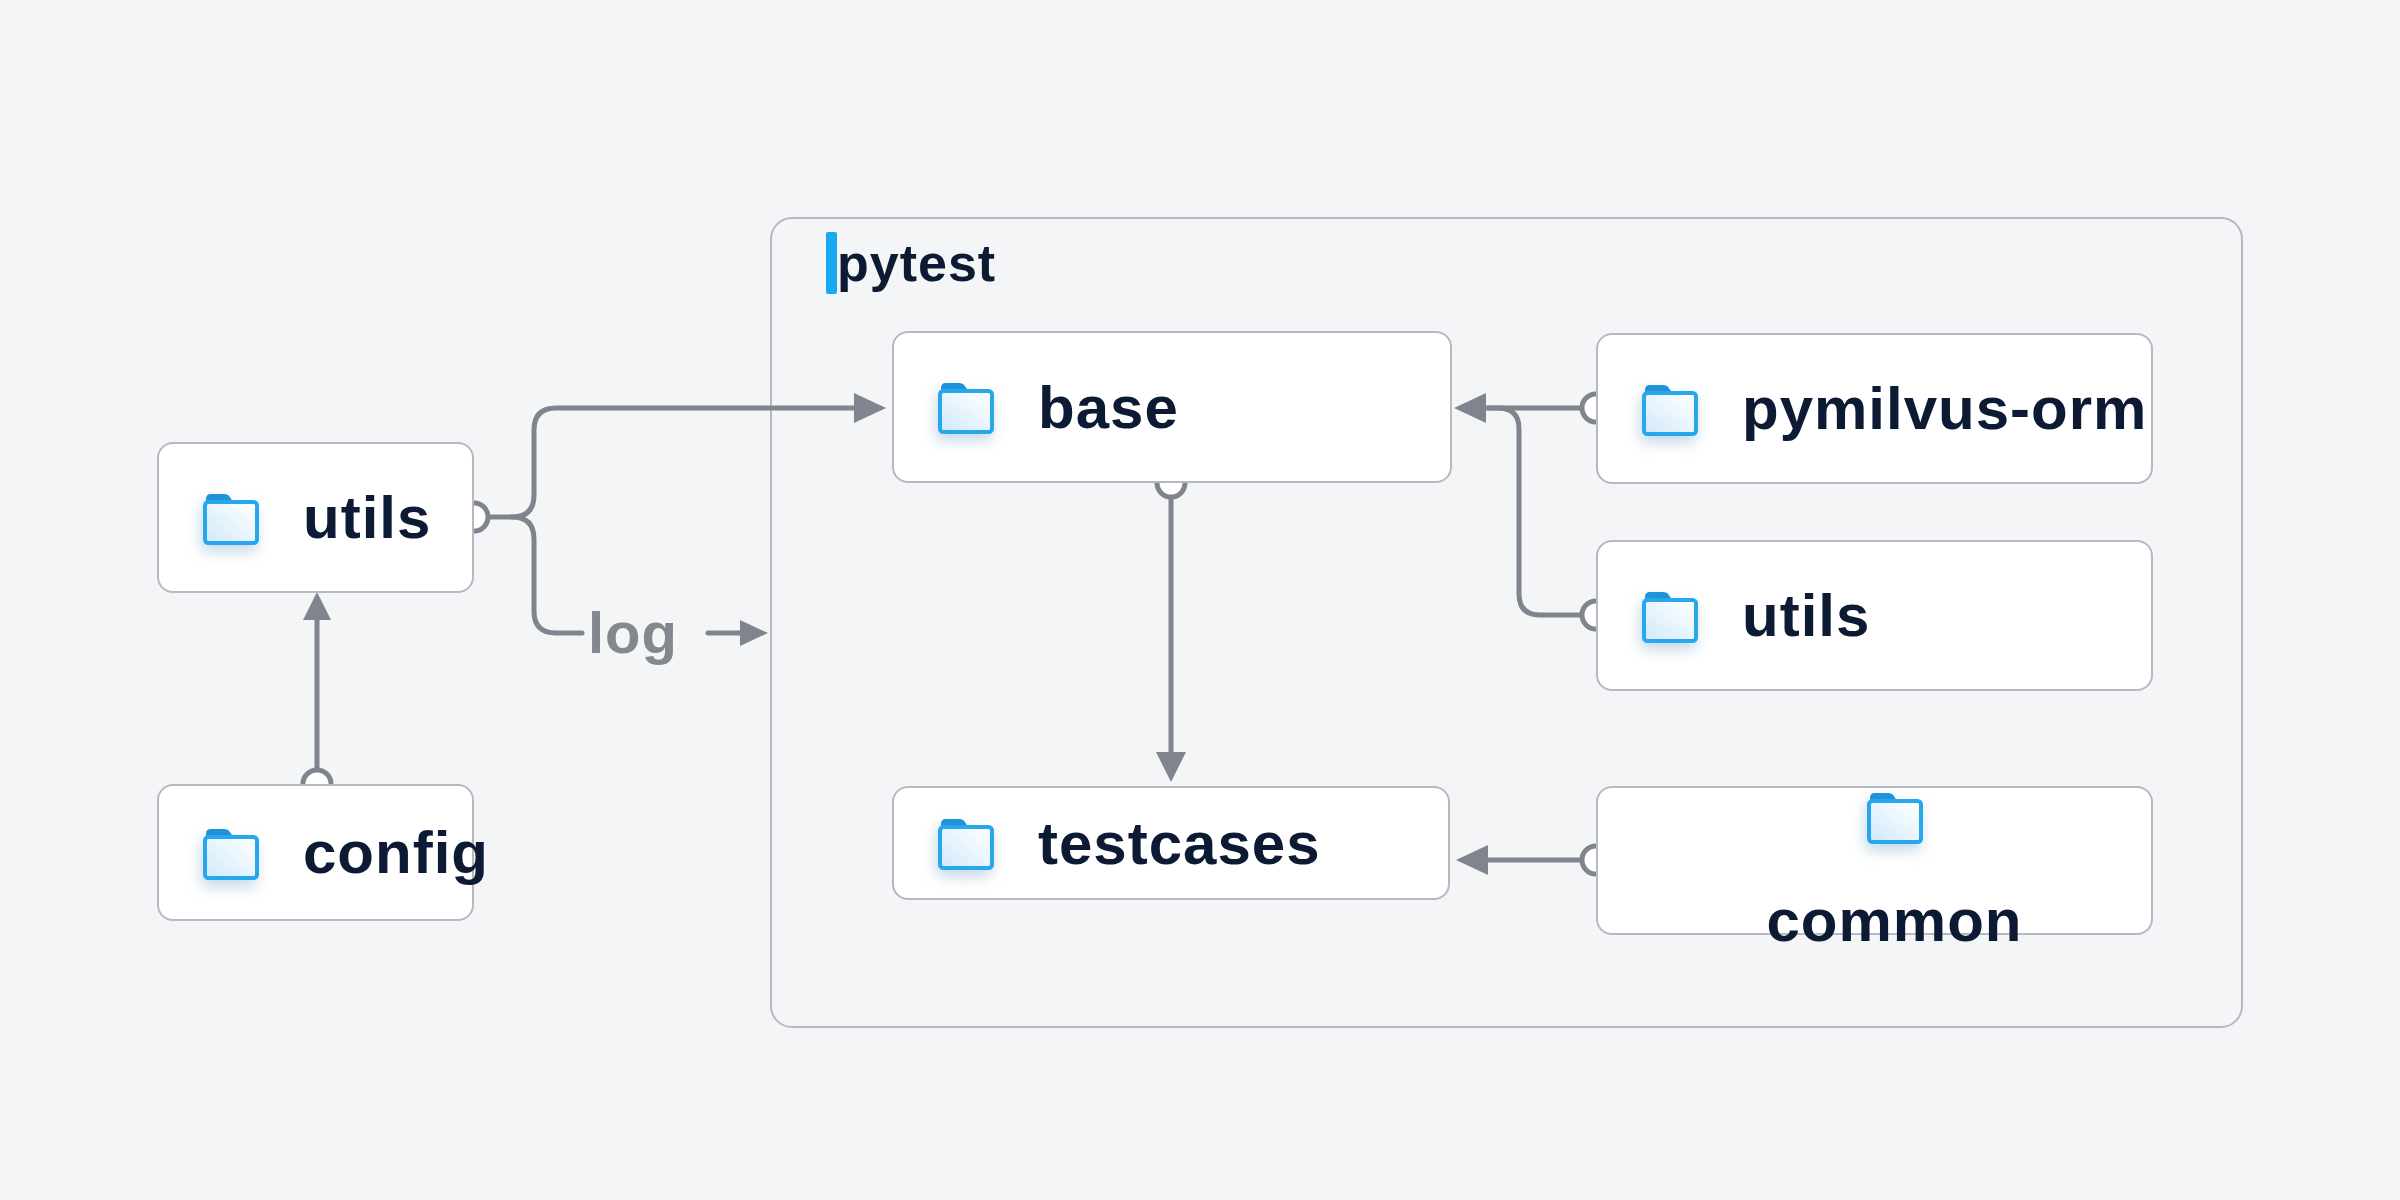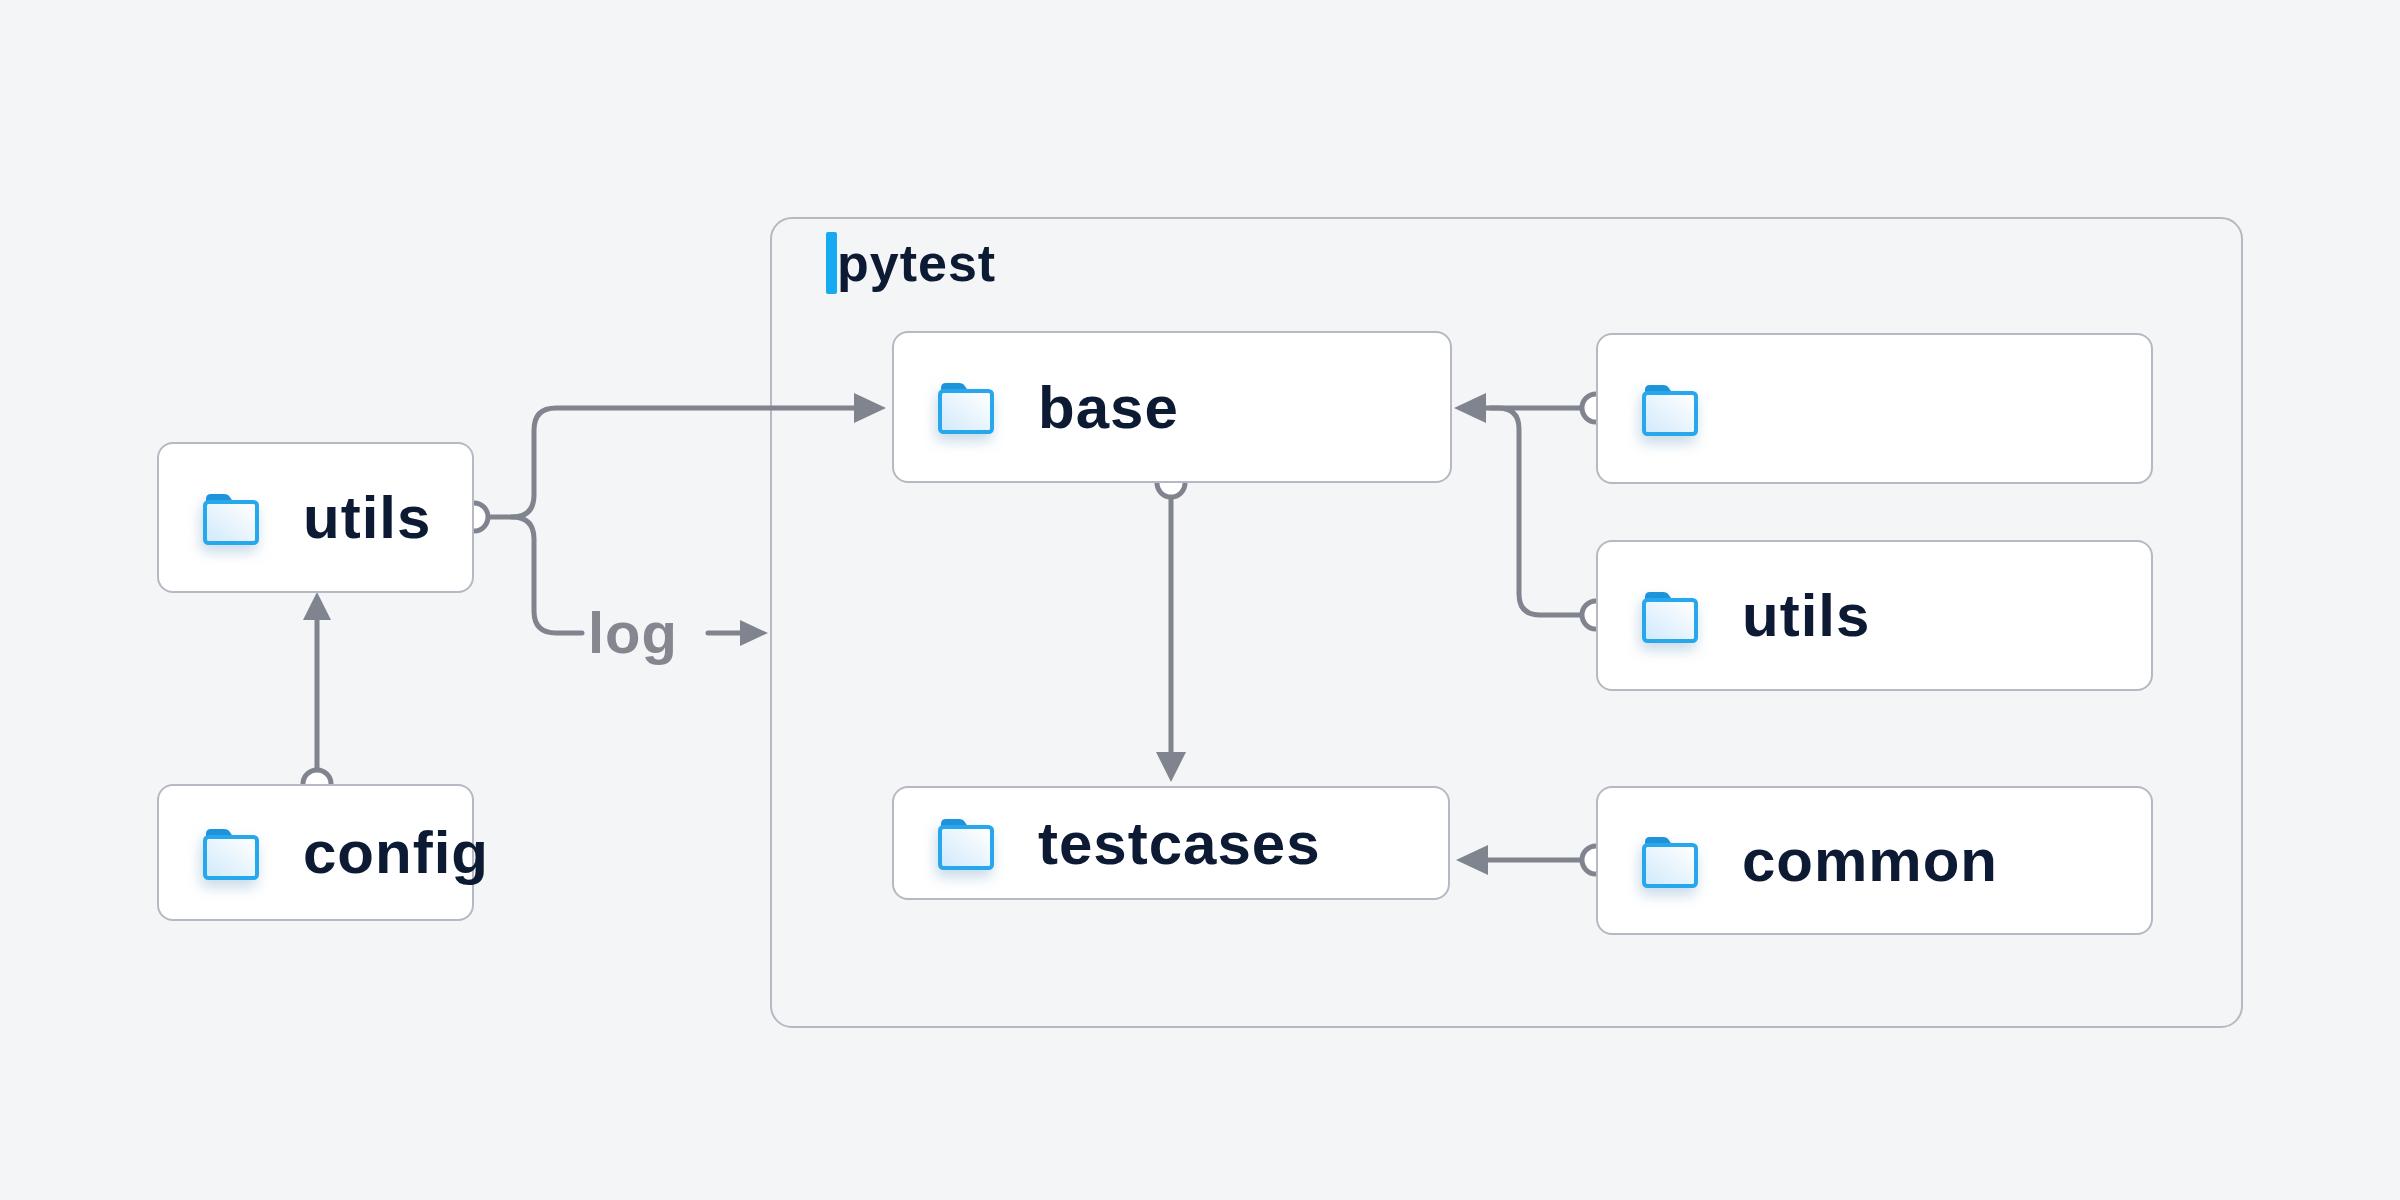--- a/index.html
+++ b/index.html
@@ -33,21 +33,21 @@
     border-radius:16px;padding-left:40px;box-sizing:border-box;
   }
   .node .label{font-size:60px;font-weight:700;color:var(--text,#0c1a33);letter-spacing:1px;white-space:nowrap;}
   .folder{width:64px;height:58px;flex:0 0 auto;filter:drop-shadow(-2px 7px 7px rgba(70,130,180,.30));}
   .n-utils    {left:157px; top:442px; width:317px; height:151px;}
   .n-config   {left:157px; top:784px; width:317px; height:137px;}
   .n-base     {left:892px; top:331px; width:560px; height:152px;}
   .n-pymilvus {left:1596px;top:333px; width:557px; height:151px;}
   .n-check    {left:1596px;top:540px; width:557px; height:151px;}
   .n-testcases{left:892px; top:786px; width:558px; height:114px;}
-  .n-common   {left:1596px;top:786px; width:557px; height:149px;}
+  .n-common   {left:1596px;top:786px; width:557px; height:149px;flex-direction:column;}
   
   .log-label{
     position:absolute;left:588px;top:603px;width:110px;z-index:3;
     font-size:58px;line-height:60px;font-weight:700;
     color:var(--muted-text,#84878f);letter-spacing:1px;
   }
 </style>
 </head>
 <body>
 
@@ -122,20 +122,21 @@
       <rect x="6" y="13" width="52" height="41" rx="3.5" fill="url(#fgrad)" stroke="#27a7ec" stroke-width="4"></rect>
     </svg>
     <span class="label">base</span>
   </div>
 
   <div class="node n-pymilvus">
     <svg class="folder" viewBox="0 0 64 58">
       <path d="M7 20 V10 q0-5 5-5 h13 q4 0 6 3.2 L37 17 v3 z" fill="#1e93da"></path>
       <rect x="6" y="13" width="52" height="41" rx="3.5" fill="url(#fgrad)" stroke="#27a7ec" stroke-width="4"></rect>
     </svg>
+    <span class="label">pymilvus-orm</span>
   </div>
 
   <div class="node n-check">
     <svg class="folder" viewBox="0 0 64 58">
       <path d="M7 20 V10 q0-5 5-5 h13 q4 0 6 3.2 L37 17 v3 z" fill="#1e93da"></path>
       <rect x="6" y="13" width="52" height="41" rx="3.5" fill="url(#fgrad)" stroke="#27a7ec" stroke-width="4"></rect>
     </svg>
     <span class="label">utils</span>
   </div>
 

